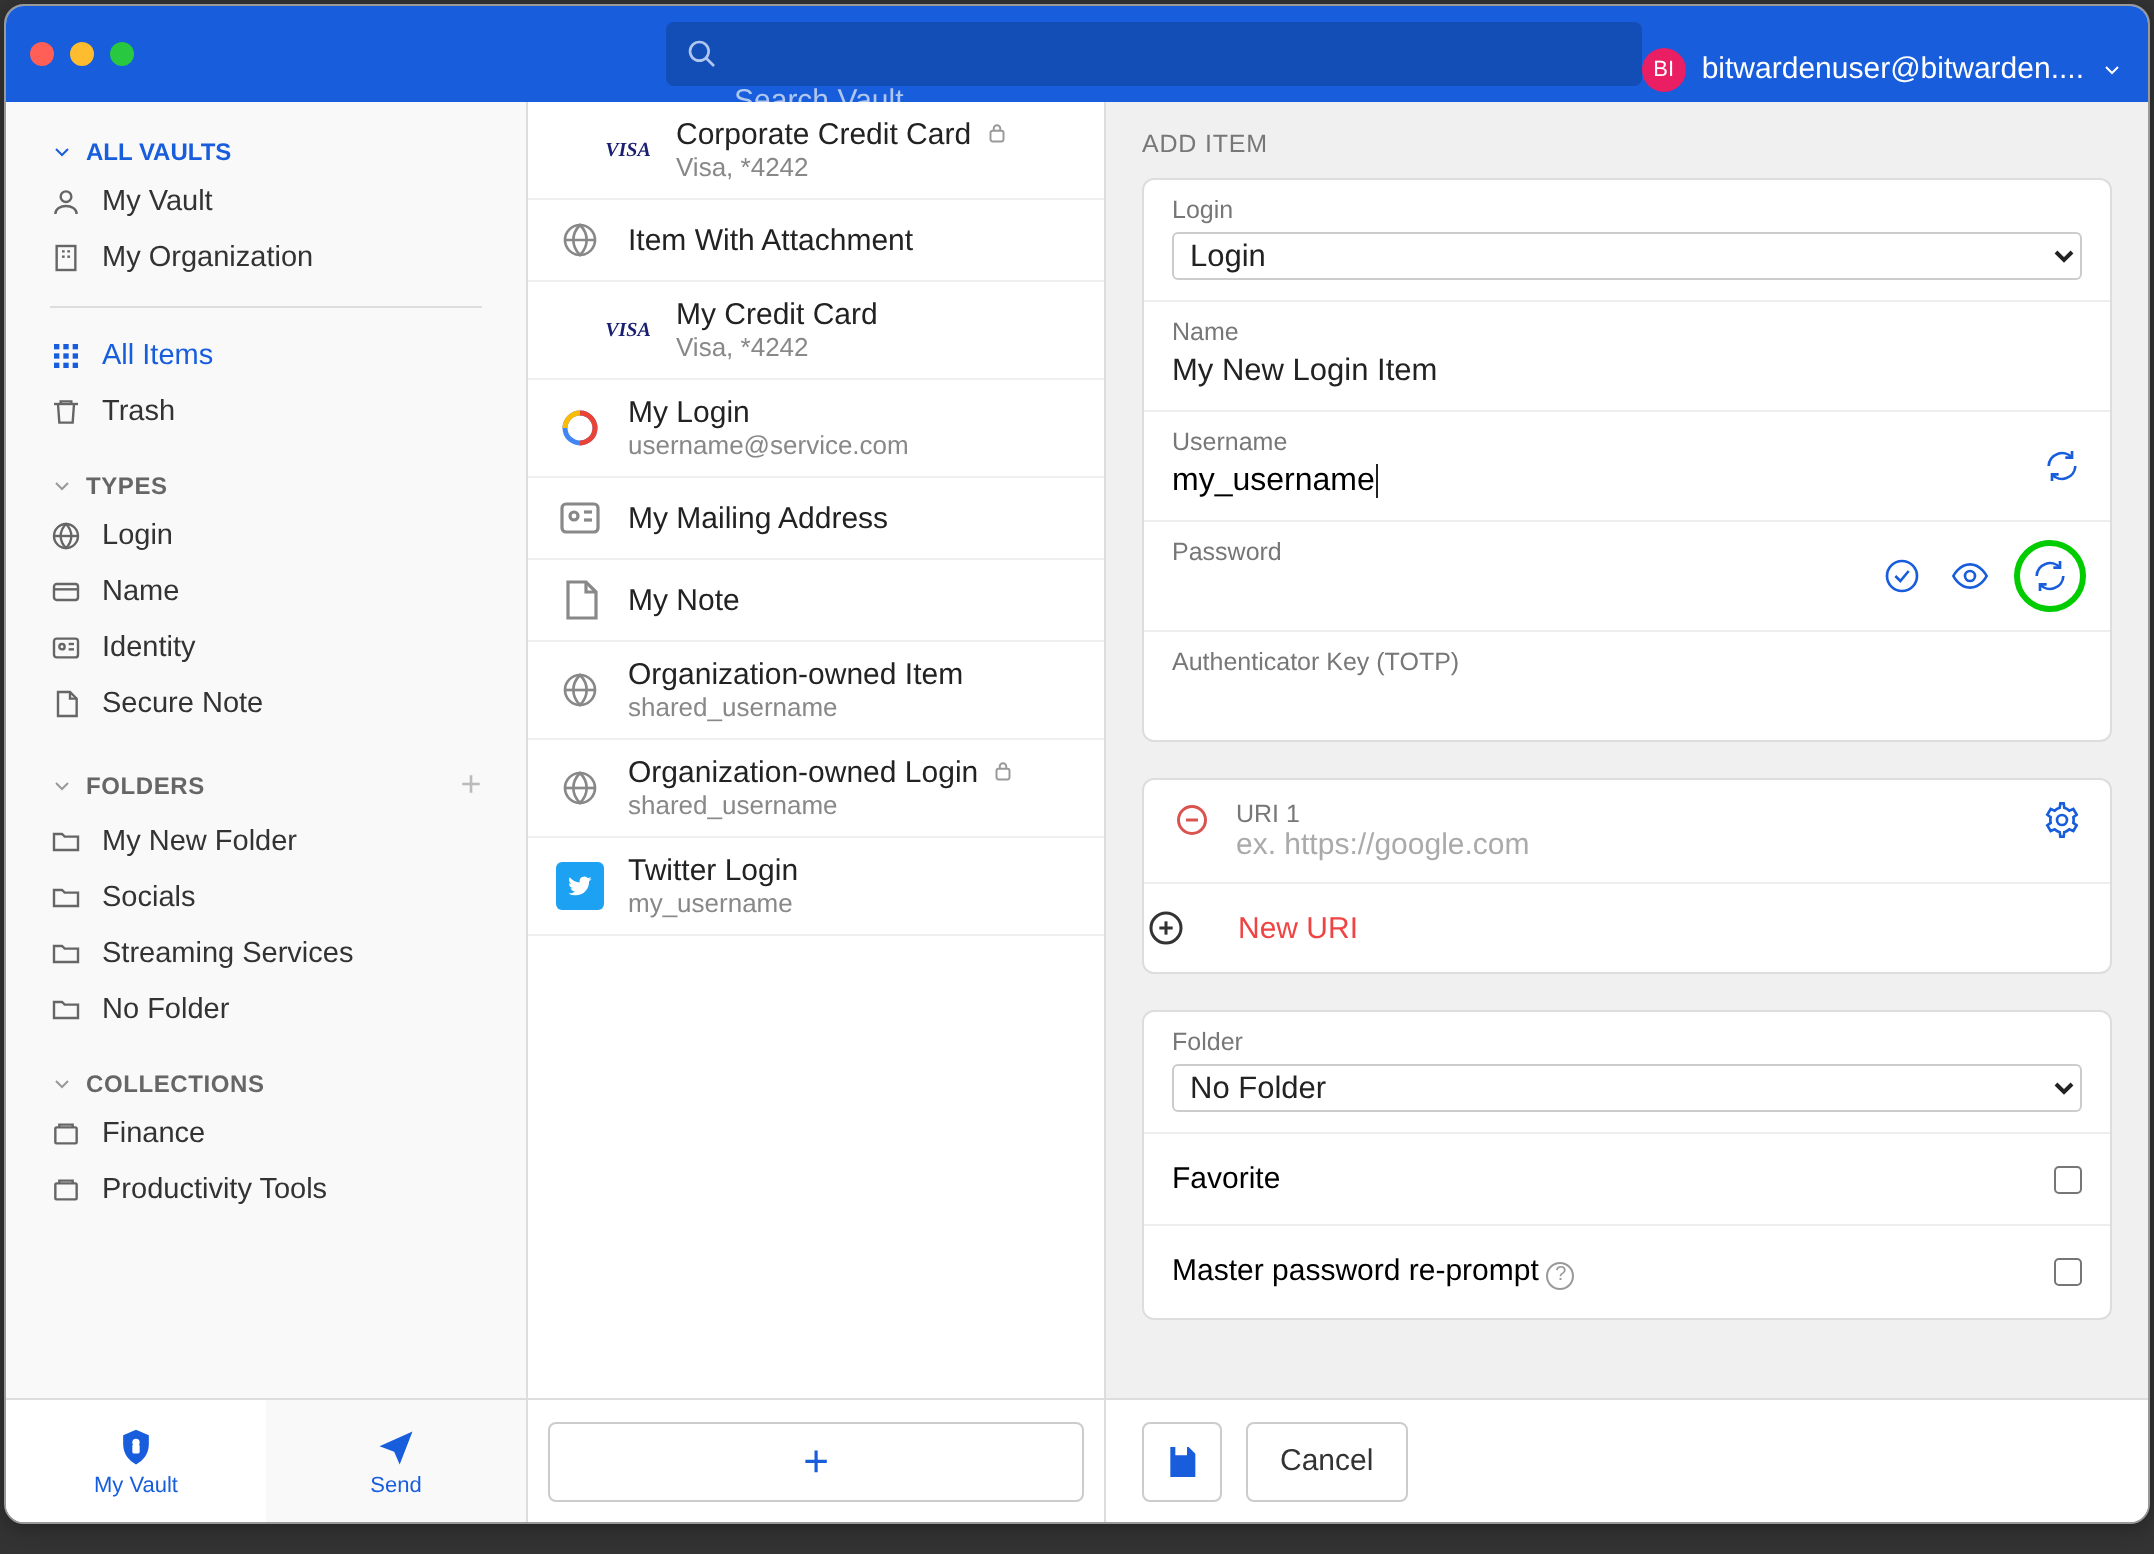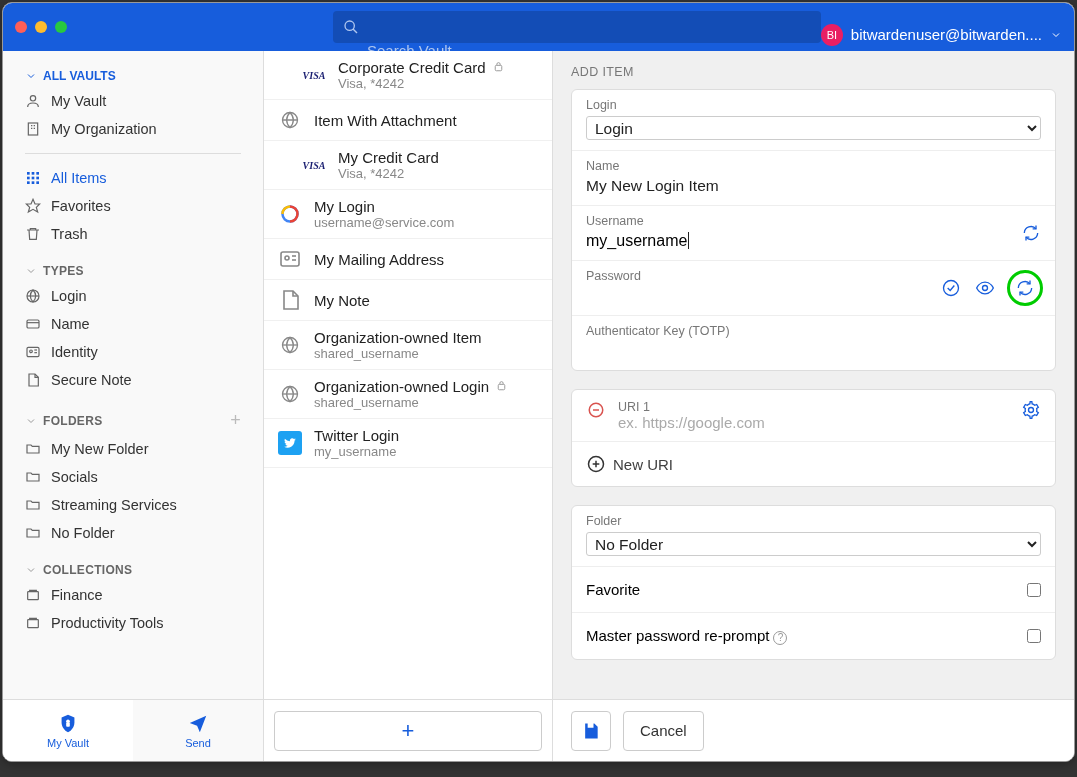--- a/index.html
+++ b/index.html
@@ -56,21 +56,21 @@
 .field-actions .act { width: 24px; height: 24px; display: flex; align-items: center; justify-content: center; cursor: pointer; color: #175ddc; }
 .field-actions .act svg { width: 20px; height: 20px; stroke: #175ddc; fill: none; stroke-width: 1.6; }
 .circled { width: 36px; height: 36px; border: 3px solid #0c0; border-radius: 50%; display: flex; align-items: center; justify-content: center; }
 .uri-row { padding: 10px 14px; display: flex; align-items: flex-start; gap: 12px; }
 .uri-remove { width: 20px; height: 20px; display: flex; align-items: center; justify-content: center; cursor: pointer; }
 .uri-remove svg { width: 18px; height: 18px; stroke: #d9534f; fill: none; stroke-width: 2; }
 .uri-body { flex: 1; }
 .uri-title { font-size: 12.5px; color: #777; }
 .uri-placeholder { font-size: 15px; color: #aaa; }
 .uri-settings svg { width: 20px; height: 20px; stroke: #175ddc; fill: none; }
-.newuri { padding: 12px 14px; display: flex; align-items: center; gap: 7px; font-size: 15px; color: #404040; cursor: pointer; border-top: 1px solid #eee; }
+.newuri { padding: 12px 1px; display: flex; align-items: center; gap: 26px; font-size: 15px; color: #ef4444; cursor: pointer; border-top: 1px solid #eee; }
 .newuri svg { width: 20px; height: 20px; stroke: #333; fill: none; }
 .check-row { padding: 14px 14px; display: flex; align-items: center; justify-content: space-between; border-bottom: 1px solid #eee; font-size: 15px; }
 .check-row:last-child { border-bottom: none; }
 .check-row input[type=checkbox] { width: 14px; height: 14px; }
 .dt-footer { height: 62px; border-top: 1px solid #ddd; background: #fff; display: flex; align-items: center; padding: 10px 18px; gap: 12px; }
 .savebtn { width: 40px; height: 40px; border: 1px solid #ccc; border-radius: 4px; background: #fff; display: flex; align-items: center; justify-content: center; cursor: pointer; }
 .savebtn svg { width: 20px; height: 20px; fill: #175ddc; }
 .cancelbtn { height: 40px; padding: 0 16px; border: 1px solid #ccc; border-radius: 4px; background: #fff; font-size: 15px; color: #333; cursor: pointer; }
 .chev { width: 12px; height: 12px; }
 .help-icon { display: inline-flex; width: 14px; height: 14px; border: 1px solid #999; border-radius: 50%; align-items: center; justify-content: center; font-size: 10px; color: #999; margin-left: 4px; }
@@ -142,28 +142,20 @@
                 <rect x="17" y="3" width="4" height="4"></rect>
                 <rect x="3" y="10" width="4" height="4"></rect>
                 <rect x="10" y="10" width="4" height="4"></rect>
                 <rect x="17" y="10" width="4" height="4"></rect>
                 <rect x="3" y="17" width="4" height="4"></rect>
                 <rect x="10" y="17" width="4" height="4"></rect>
                 <rect x="17" y="17" width="4" height="4"></rect>
               </svg>
             </span>
           <span>All Items</span>
-        </div>
-        <div class="sb-item">
-          <span class="ico">
-              <svg viewBox="0 0 24 24" stroke="#666" fill="none" stroke-width="1.8">
-                <polygon points="12 2 15 9 22 9 17 14 19 21 12 17 5 21 7 14 2 9 9 9"></polygon>
-              </svg>
-            </span>
-          <span>Favorites</span>
         </div>
         <div class="sb-item">
           <span class="ico">
               <svg viewBox="0 0 24 24" stroke="#666" fill="none" stroke-width="1.8">
                 <polyline points="3 6 5 6 21 6"></polyline>
                 <path d="M8 6V4h8v2M6 6l1 14h10l1-14"></path>
               </svg>
             </span>
           <span>Trash</span>
         </div>

